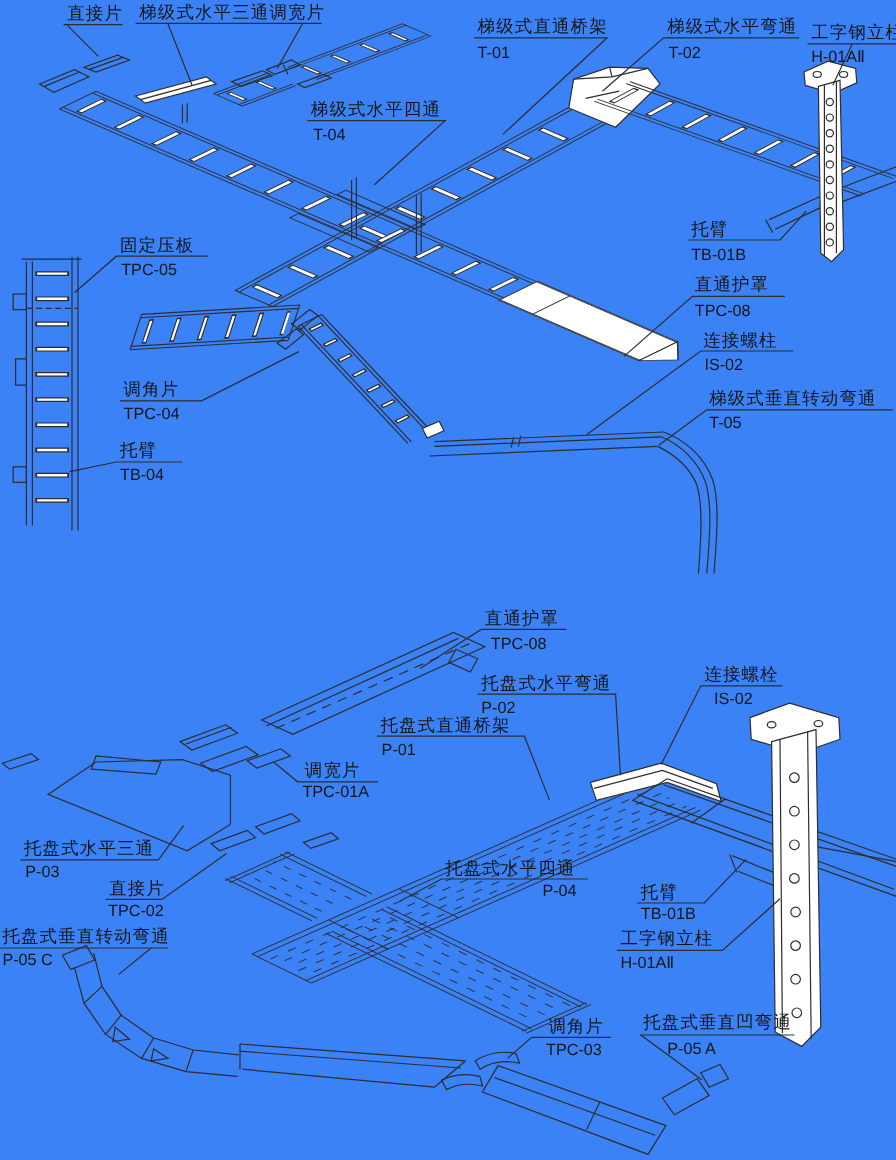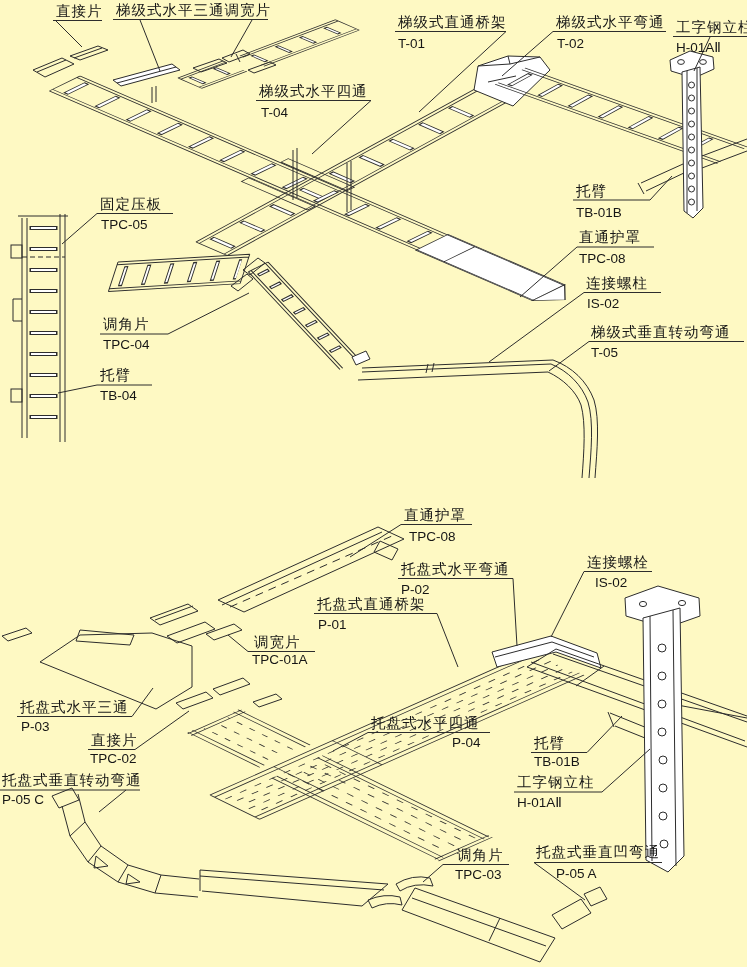--- a/index.html
+++ b/index.html
@@ -1,16 +1,16 @@
 <!DOCTYPE html>
 <html><head>
 <meta charset="utf-8">
 <style>
   html,body{margin:0;padding:0;background:#ffffff}
-  .stage{position:relative;width:747px;height:967px;background:#fef9c3;overflow:hidden}
+  .stage{position:relative;width:747px;height:967px;background:#3b82f6;overflow:hidden}
   svg{display:block}
   .ln{fill:none;stroke:#2d2d2d;stroke-width:1;stroke-linecap:butt;stroke-linejoin:miter}
   .wf{fill:#ffffff;stroke:#2d2d2d;stroke-width:1;stroke-linejoin:miter}
   .rgB{stroke:#2d2d2d;fill:none}
   .rgW{stroke:#ffffff;fill:none}
   .zh{font-family:"Liberation Sans","DejaVu Sans",sans-serif;font-size:14.5px;fill:#161616;letter-spacing:1px}
   .code{font-family:"Liberation Sans","DejaVu Sans",sans-serif;font-size:13.5px;fill:#161616}
 </style>
 </head>
 <body>

